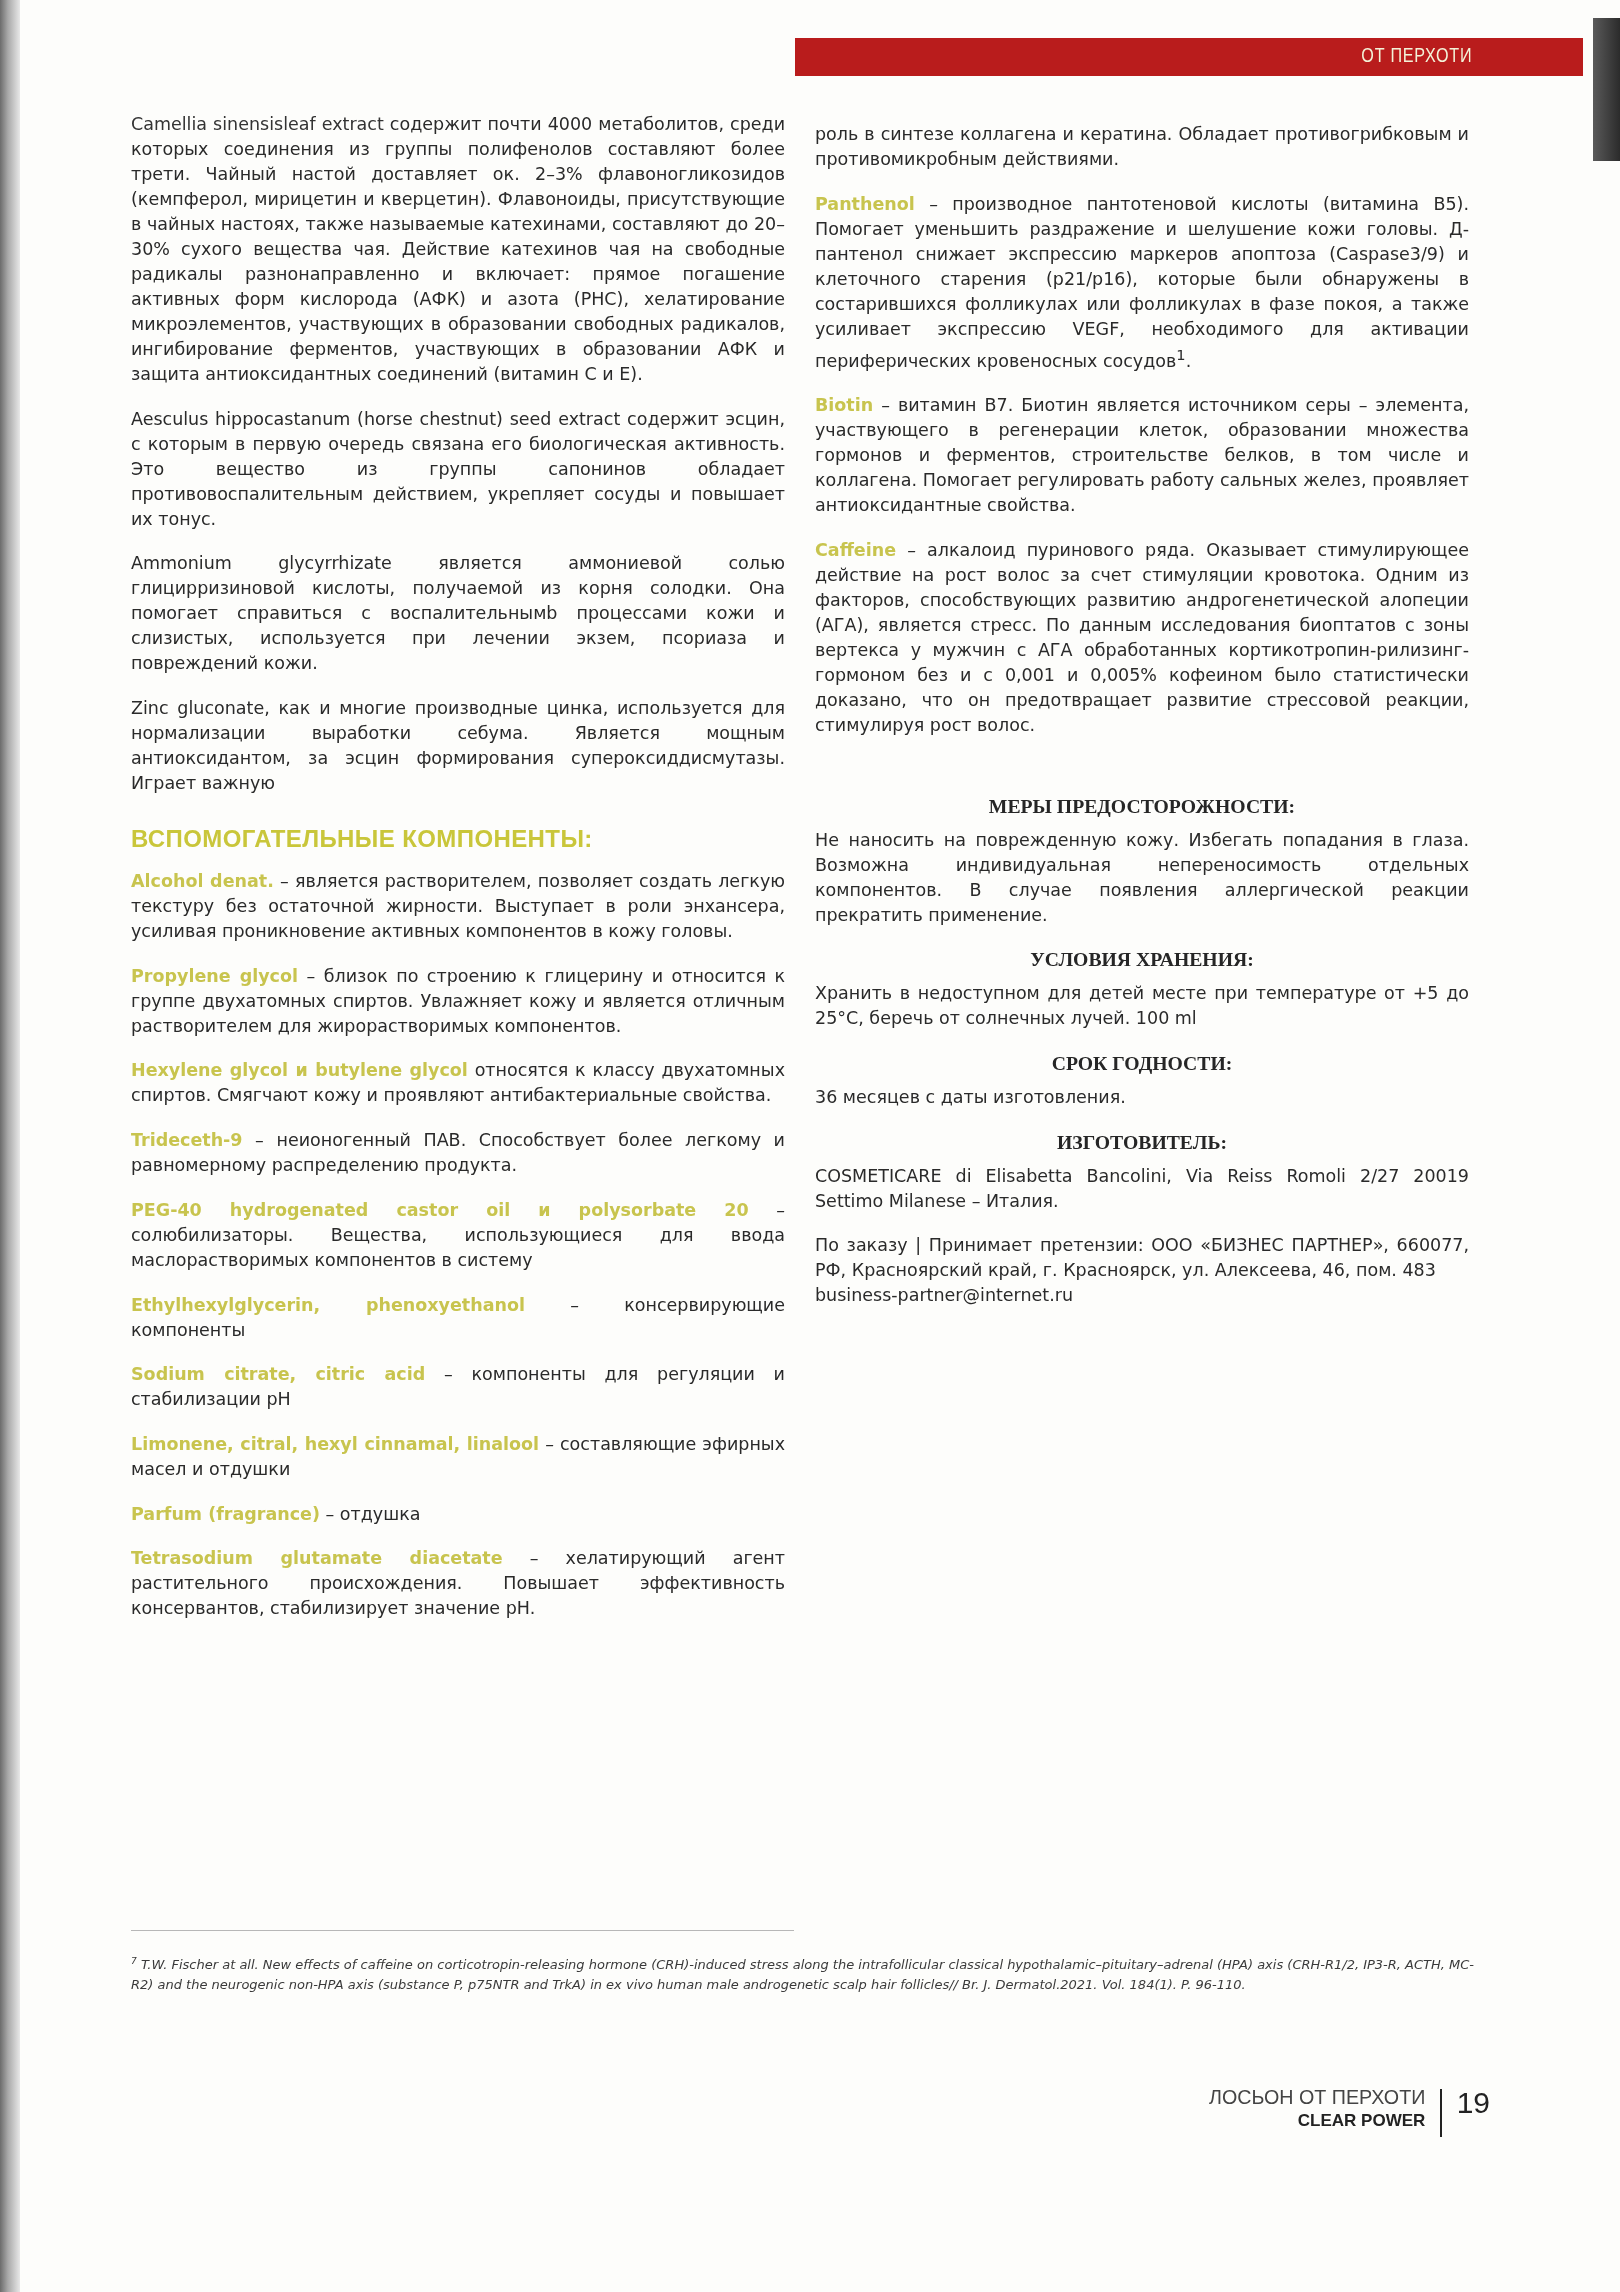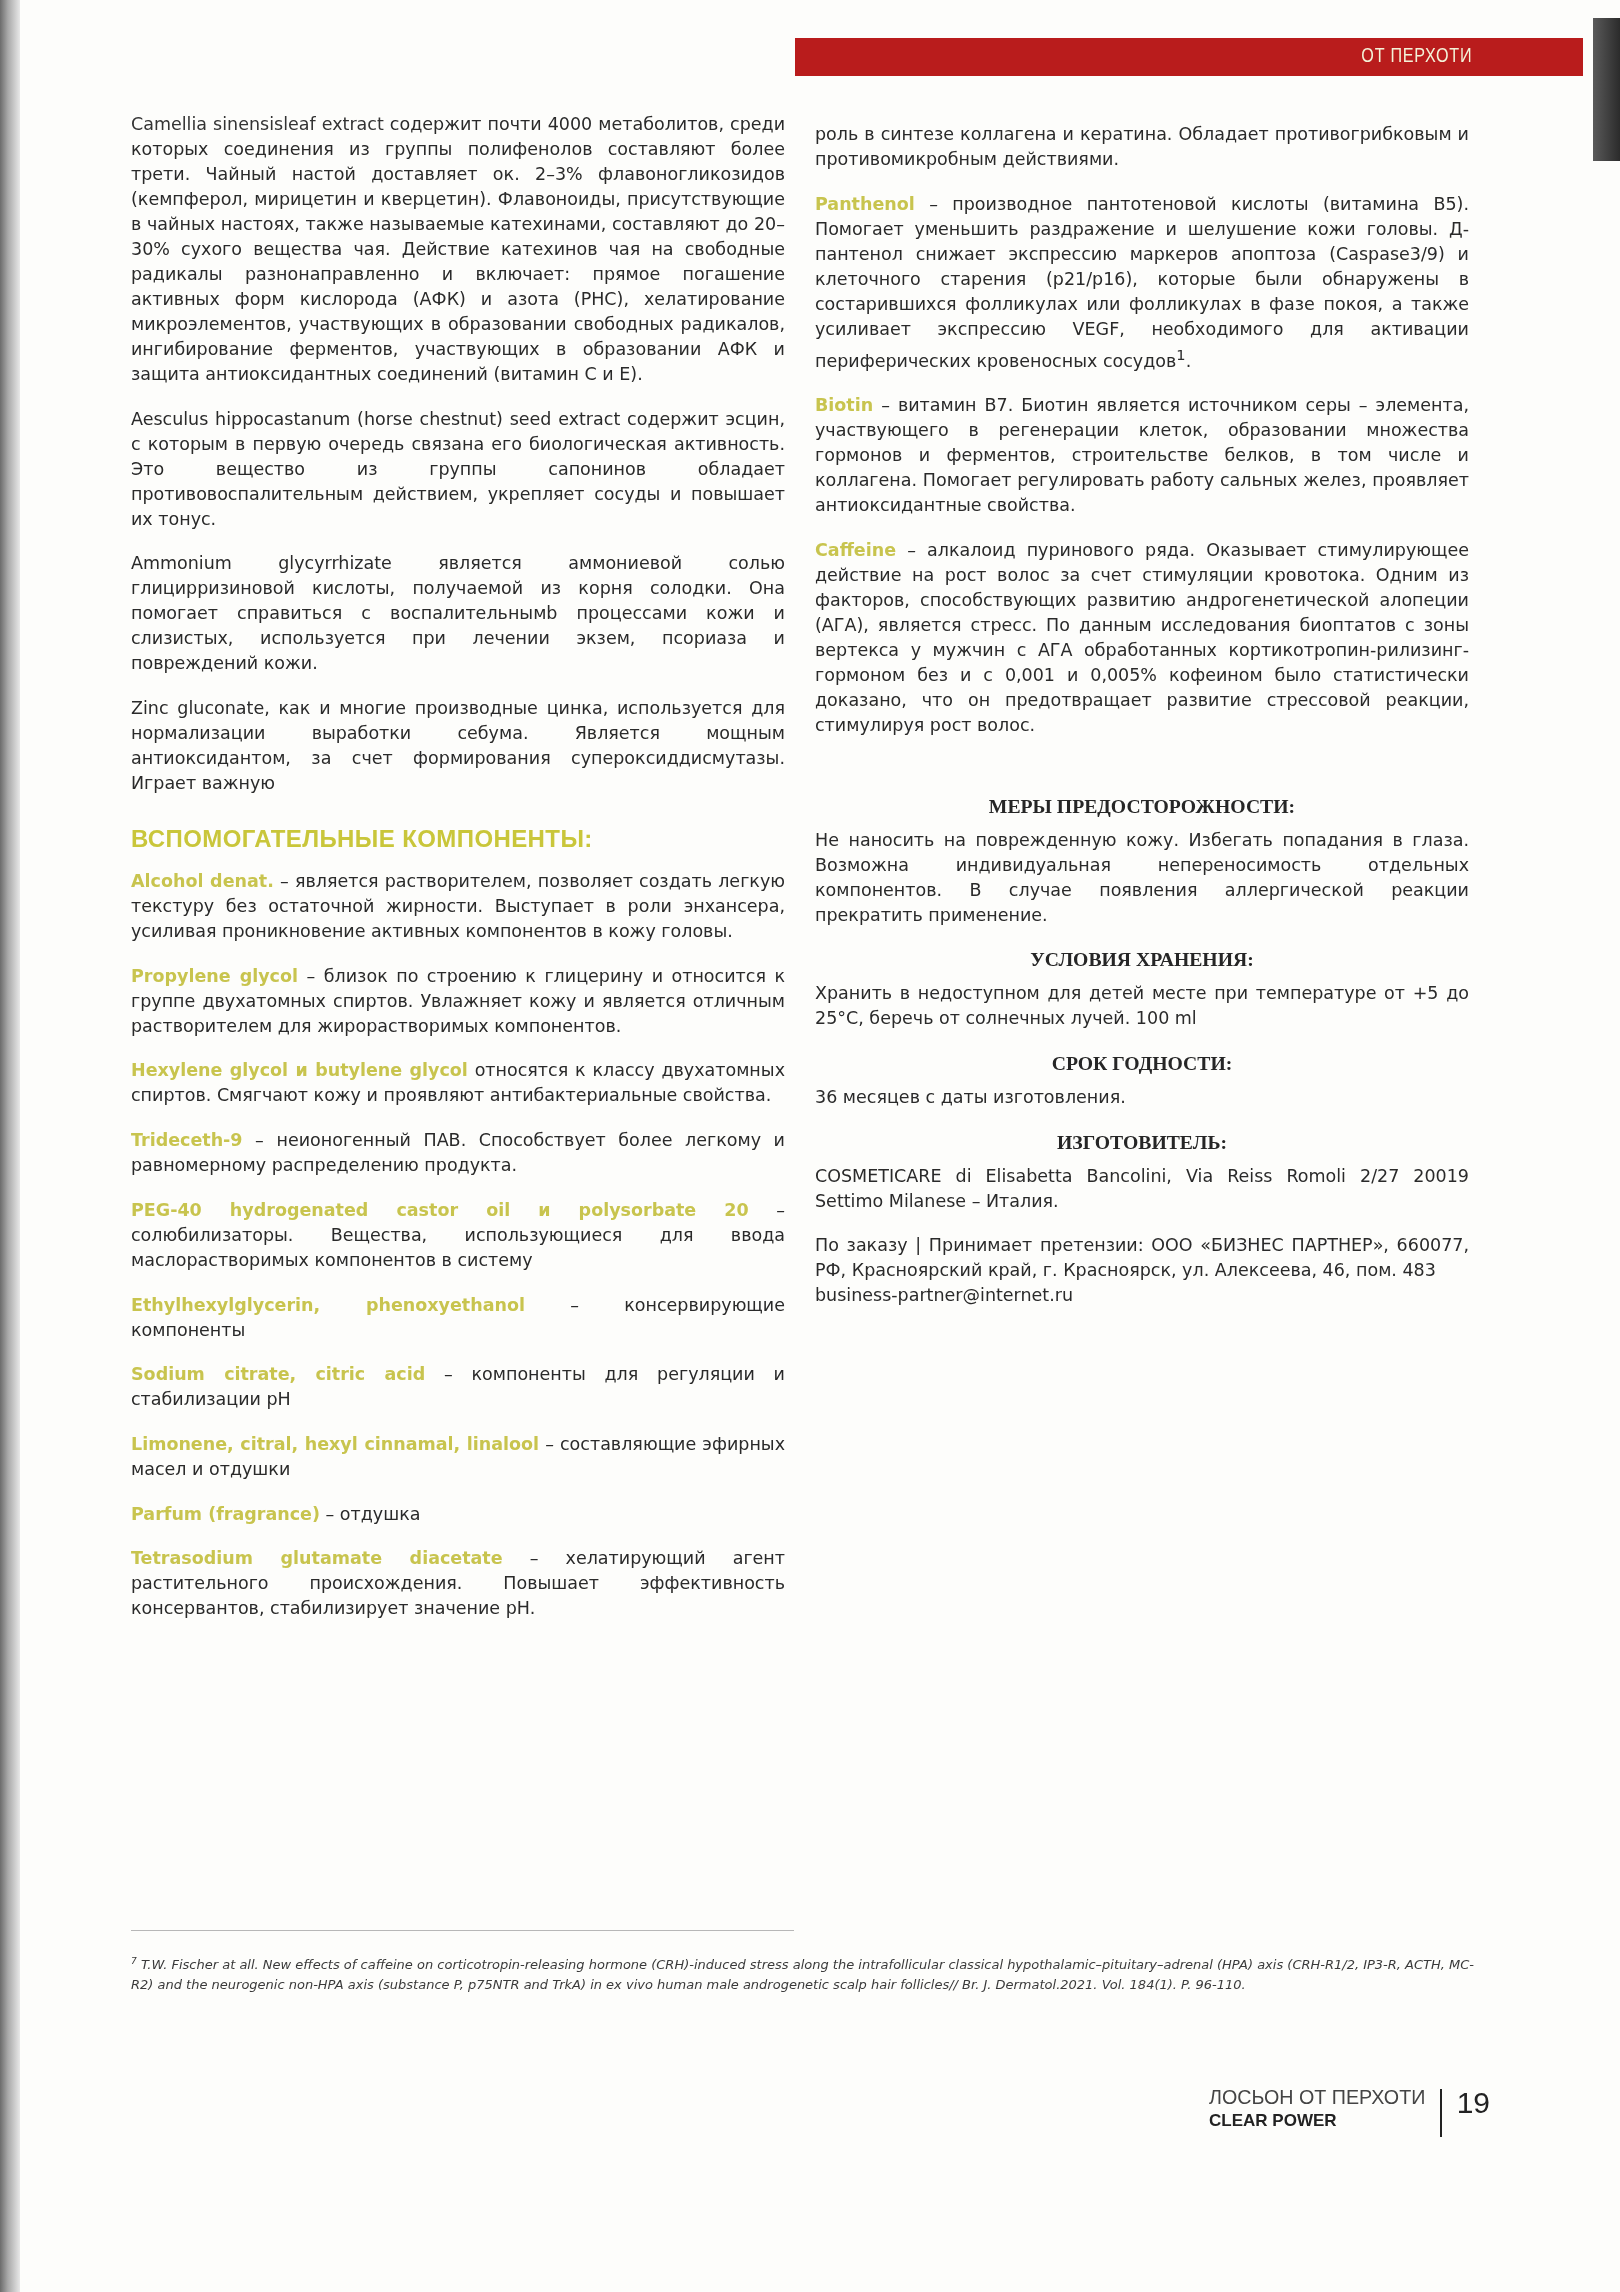--- a/index.html
+++ b/index.html
@@ -55,21 +55,21 @@
     font-family: "DejaVu Sans", sans-serif; font-style: italic;
     font-size: 13px; line-height: 19.7px; color: #3a3a3a;
   }
   .footnotes div { margin: 0; }
   .footnotes sup { font-size: 9px; }
   .footer {
     position: absolute; right: 130px; top: 2085px; height: 54px;
     display: flex; align-items: flex-start;
   }
   .footer-text {
-    font-family: "Liberation Sans", sans-serif; text-align: left; line-height: 24px;
+    font-family: "Liberation Sans", sans-serif; text-align: right; line-height: 24px;
     margin-right: 14.3px;
   }
   .footer-product { font-size: 19.7px; color: #444; display: block; }
   .footer-brand { font-size: 17px; font-weight: bold; color: #222; display: block; }
   .footer-bar { width: 2.7px; height: 48px; background: #222; margin-top: 3.6px; margin-right: 14.3px; }
   .footer-page { font-family: "Liberation Sans", sans-serif; font-size: 30px; color: #222; line-height: 36px; }
 </style>
 </head>
 <body>
 
@@ -84,21 +84,21 @@
   <p>
     <span class="lead">Camellia sinensisleaf extract</span><span> содержит почти 4000 метаболитов, среди которых соединения из группы полифенолов составляют более трети. Чайный настой доставляет ок. 2–3% флавоногликозидов (кемпферол, мирицетин и кверцетин). Флавоноиды, присутствующие в чайных настоях, также называемые катехинами, составляют до 20–30% сухого вещества чая. Действие катехинов чая на свободные радикалы разнонаправленно и включает: прямое погашение активных форм кислорода (АФК) и азота (РНС), хелатирование микроэлементов, участвующих в образовании свободных радикалов, ингибирование ферментов, участвующих в образовании АФК и защита антиоксидантных соединений (витамин С и Е).</span>
   </p>
   <p>
     <span>Aesculus hippocastanum (horse chestnut) seed extract</span><span> содержит эсцин, с которым в первую очередь связана его биологическая активность. Это вещество из группы сапонинов обладает противовоспалительным действием, укрепляет сосуды и повышает их тонус.</span>
   </p>
   <p>
     <span>Ammonium glycyrrhizate</span><span> является аммониевой солью глицирризиновой кислоты, получаемой из корня солодки. Она помогает справиться с воспалительнымb процессами кожи и слизистых, используется при лечении экзем, псориаза и повреждений кожи.</span>
   </p>
   <p>
-    <span>Zinc gluconate</span><span>, как и многие производные цинка, используется для нормализации выработки себума. Является мощным антиоксидантом, за счет формирования супероксиддисмутазы. Играет важную</span>
+    <span>Zinc gluconate</span><span>, как и многие производные цинка, используется для нормализации выработки себума. Является мощным антиоксидантом, за эсцин формирования супероксиддисмутазы. Играет важную</span>
   </p>
 
   <div class="heading-yellow">ВСПОМОГАТЕЛЬНЫЕ КОМПОНЕНТЫ:</div>
 
   <p><span class="term">Alcohol denat.</span><span> – является растворителем, позволяет создать легкую текстуру без остаточной жирности. Выступает в роли энхансера, усиливая проникновение активных компонентов в кожу головы.</span></p>
   <p><span class="term">Propylene glycol</span><span> – близок по строению к глицерину и относится к группе двухатомных спиртов. Увлажняет кожу и является отличным растворителем для жирорастворимых компонентов.</span></p>
   <p><span class="term">Hexylene glycol и butylene glycol</span><span> относятся к классу двухатомных спиртов. Смягчают кожу и проявляют антибактериальные свойства.</span></p>
   <p><span class="term">Trideceth-9</span><span> – неионогенный ПАВ. Способствует более легкому и равномерному распределению продукта.</span></p>
   <p><span class="term">PEG-40 hydrogenated castor oil и polysorbate 20</span><span> – солюбилизаторы. Вещества, использующиеся для ввода маслорастворимых компонентов в систему</span></p>
   <p><span class="term">Ethylhexylglycerin, phenoxyethanol</span><span> – консервирующие компоненты</span></p>

